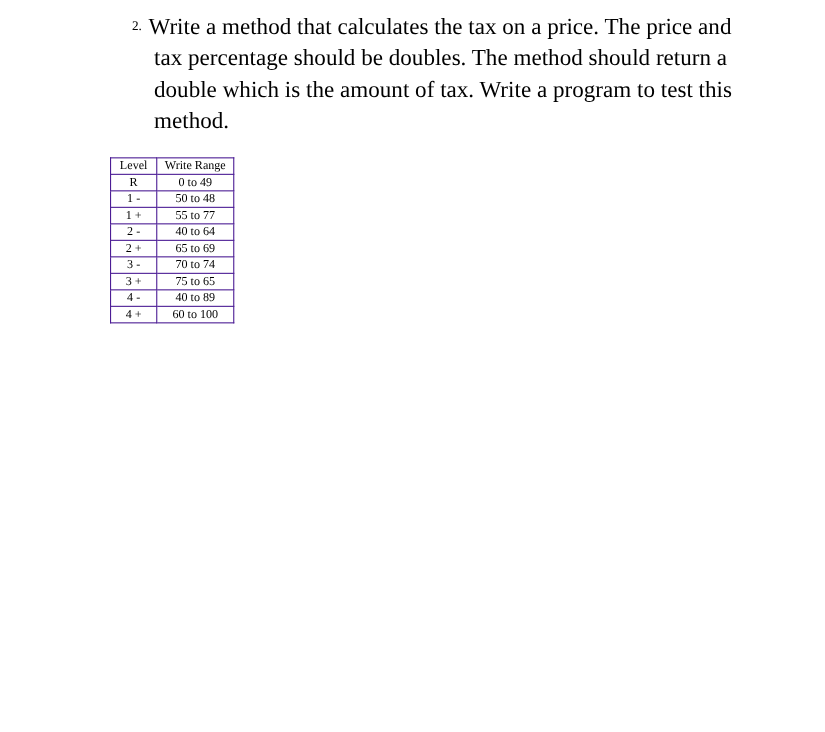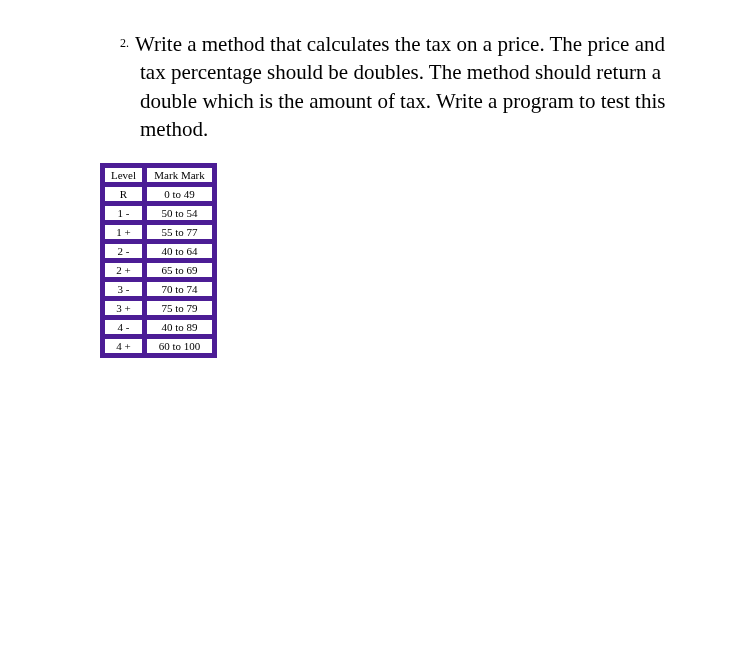--- a/index.html
+++ b/index.html
@@ -26,21 +26,20 @@
       margin-right: 2px;
     }
     .item-text {
       font-size: 21px;
       line-height: 1.35;
       display: inline;
     }
     .item-body {
       padding-left: 60px;
       text-indent: -20px;
-      margin-top: 20px;
     }
     .item-body .item-num {
       text-indent: 0;
     }
     .sub-item {
       padding-left: 105px;
       text-indent: -20px;
       font-size: 21px;
       line-height: 1.35;
     }
@@ -49,21 +48,21 @@
       font-size: 11px;
     }
     .mark-table {
       border-collapse: collapse;
       margin-left: 20px;
       margin-top: 4px;
       margin-bottom: 4px;
       font-size: 11px;
     }
     .mark-table th, .mark-table td {
-      border: 5px solid #4c1d95;
+      border: 1px solid #4c1d95;
       padding: 1px 6px;
       text-align: center;
       font-weight: normal;
     }
     .mark-table th:first-child, .mark-table td:first-child {
       width: 42px;
     }
     .mark-table th:last-child, .mark-table td:last-child {
       width: 70px;
     }
@@ -78,51 +77,51 @@
   </div>
 </div>
 
 <div class="item-3">
 
 
   <table class="mark-table">
     <thead>
       <tr>
         <th>Level</th>
-        <th>Mark Mark</th>
+        <th>Write Range</th>
       </tr>
     </thead>
     <tbody id="table-body">
     <tr>
           <td>R</td>
           <td>0 to 49</td>
         </tr>
         <tr>
           <td>1 -</td>
-          <td>50 to 54</td>
+          <td>50 to 48</td>
         </tr>
         <tr>
           <td>1 +</td>
           <td>55 to 77</td>
         </tr>
         <tr>
           <td>2 -</td>
           <td>40 to 64</td>
         </tr>
         <tr>
           <td>2 +</td>
           <td>65 to 69</td>
         </tr>
         <tr>
           <td>3 -</td>
           <td>70 to 74</td>
         </tr>
         <tr>
           <td>3 +</td>
-          <td>75 to 79</td>
+          <td>75 to 65</td>
         </tr>
         <tr>
           <td>4 -</td>
           <td>40 to 89</td>
         </tr>
         <tr>
           <td>4 +</td>
           <td>60 to 100</td>
         </tr>
       </tbody>

